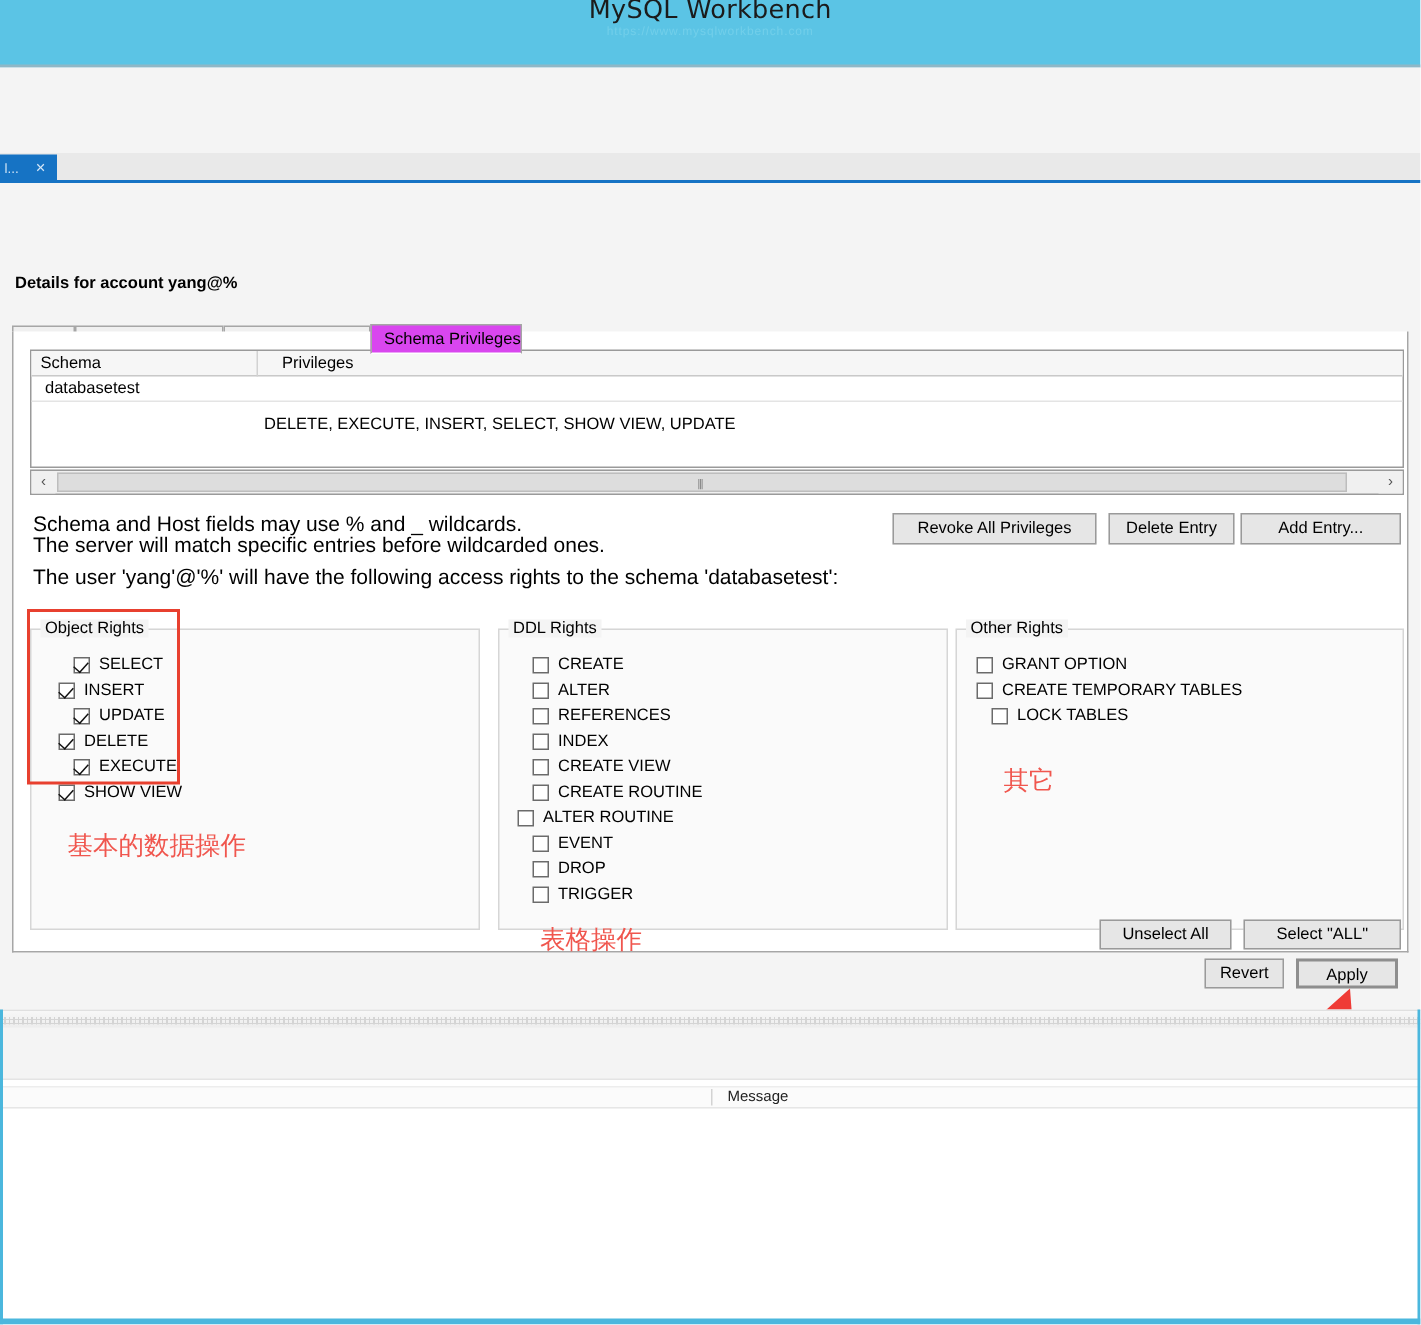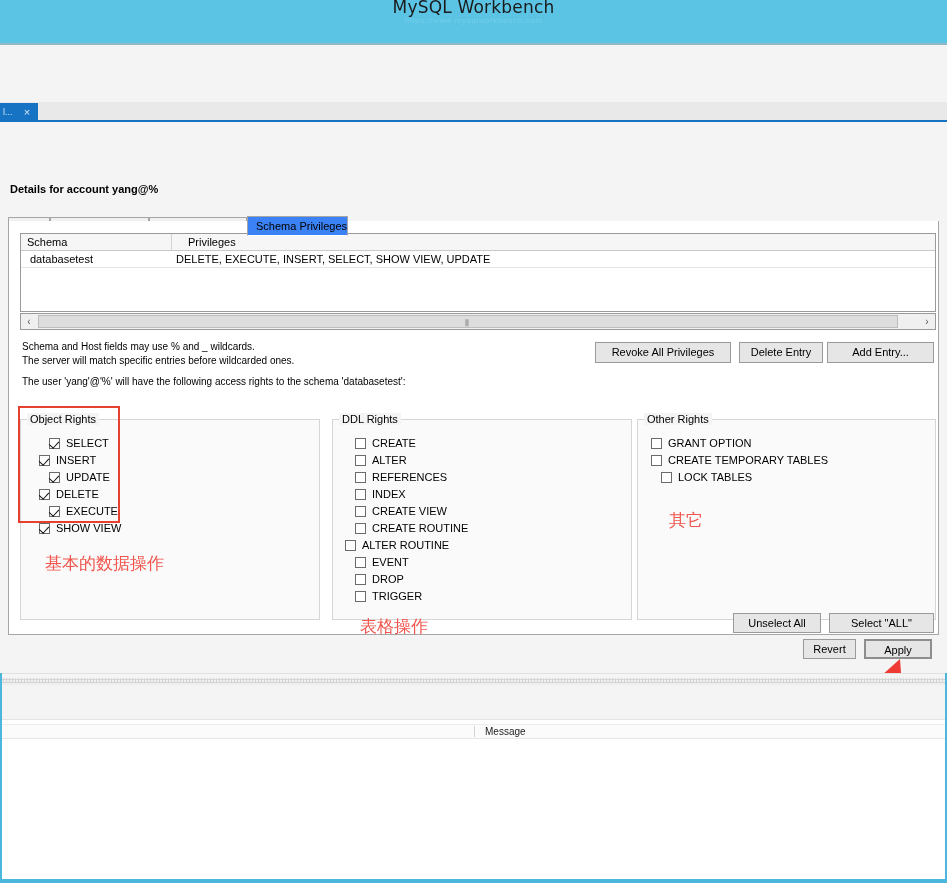--- a/index.html
+++ b/index.html
@@ -127,21 +127,21 @@
     line-height: 18px;
     padding: 0 8px;
     font-size: 11px;
     background: #f0f0f0;
     border: 1px solid #a6a6a6;
     box-sizing: border-box;
     color: #000;
     white-space: nowrap;
   }
   .subtab.active {
-    background: #3b82f6;
+    background: #d946ef;
     border-bottom: 1px solid #ffffff;
     height: 20px;
     line-height: 19px;
     top: -1px;
     z-index: 3;
   }
 
   
   #panel {
     position: absolute;
@@ -191,21 +191,21 @@
     border-bottom: 1px solid #e4e4e4;
     box-sizing: border-box;
   }
   .grid-td {
     position: absolute;
     top: 2px;
     font-size: 11px;
     color: #000;
   }
   #td-schema { left: 9px; }
-  #td-priv { left: 155px; }
+  #td-priv { left: 155px; margin-top: 24px; }
 
   
   #hscroll {
     position: absolute;
     left: 20px; top: 313px;
     width: 916px; height: 17px;
     background: #f0f0f0;
     border: 1px solid #9a9a9a;
     box-sizing: border-box;
   }
@@ -236,21 +236,21 @@
     width: 7px; height: 8px;
     font-size: 9px;
     line-height: 8px;
     color: #7a7a7a;
     letter-spacing: -1px;
   }
 
   
   .note {
     position: absolute;
-    font-size: 10px;
+    font-size: 14px;
     color: #000;
     white-space: nowrap;
   }
   #note1 { left: 22px; top: 341px; }
   #note2 { left: 22px; top: 355px; }
   #note3 { left: 22px; top: 376px; }
 
   
   .btn {
     position: absolute;

